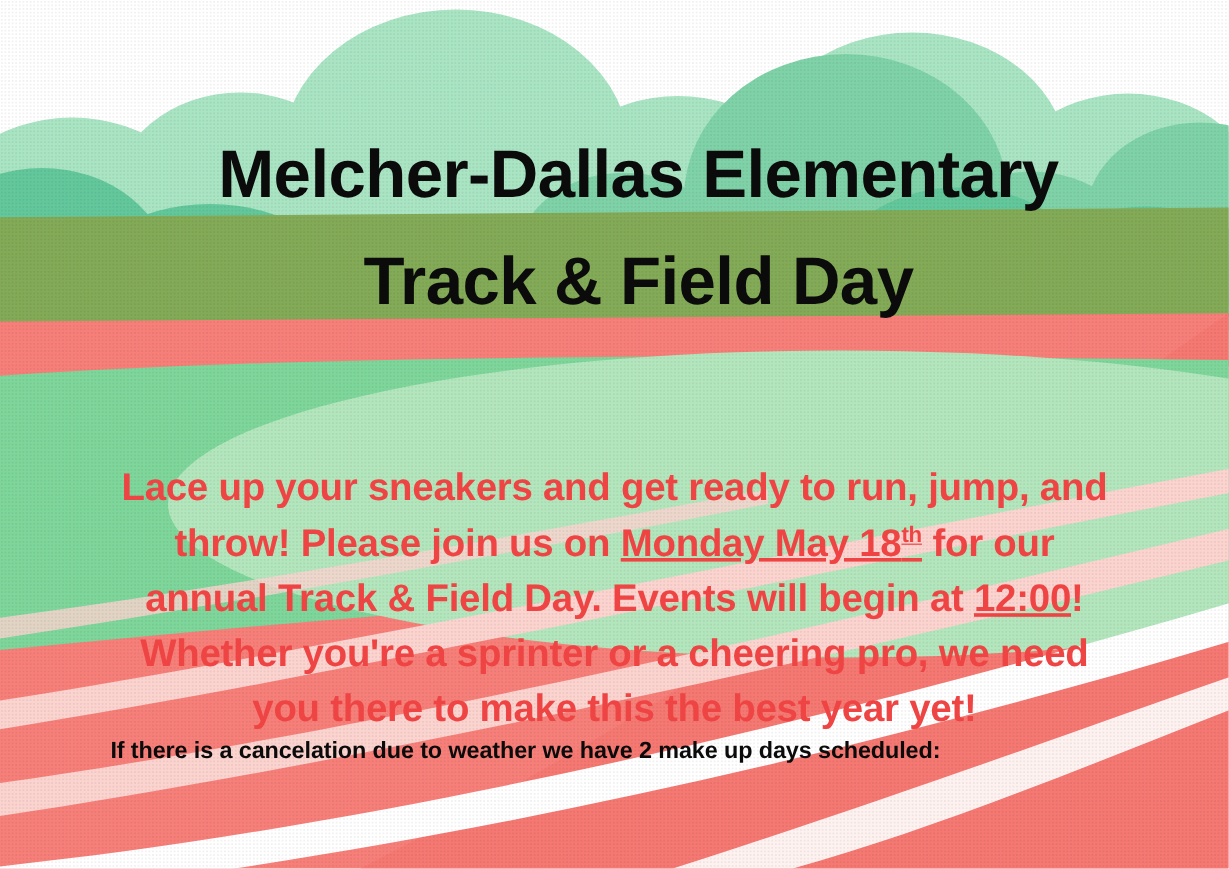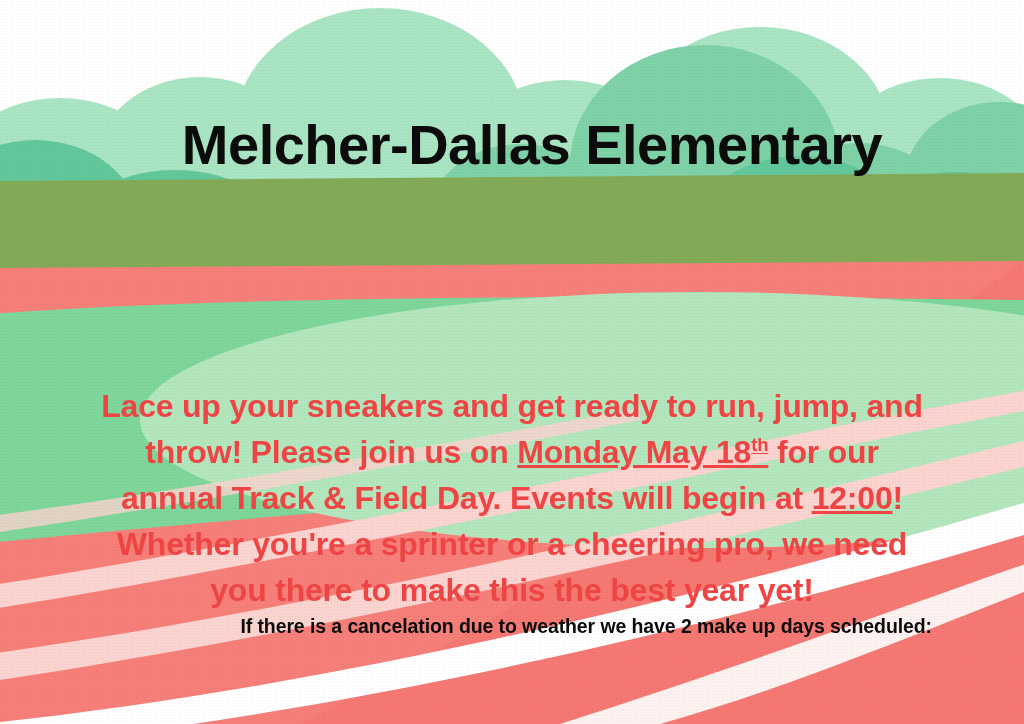--- a/index.html
+++ b/index.html
@@ -81,21 +81,21 @@
     vertical-align: super;
     line-height: 0;
     text-decoration: underline;
   }
 
   #rain-block {
     position: absolute;
     top: 612px;
     left: 92px;
     width: 840px;
-    text-align: right;
+    text-align: left;
     color: #0b0b0b;
     font-weight: 700;
     font-size: 19.5px;
     line-height: 29px;
     letter-spacing: -0.1px;
   }
   #rain-block sup {
     font-size: 0.6em;
     vertical-align: super;
     line-height: 0;
@@ -172,20 +172,21 @@
       </g>
     </g>
   </svg>
 
   <div id="grain"></div>
 
   <div id="content">
 
     <div class="headline" id="title-line-1">Melcher-Dallas Elementary</div>
 
+    <div class="headline" id="title-line-2">Track &amp; Field Day</div>
 
     <div id="body-block">
       <span>Lace up your sneakers and get ready to run, jump, and throw! Please join us on </span><span class="u nowrap"><span>Monday May 18</span><sup>th</sup></span><span> for our annual Track &amp; Field Day. Events will begin at </span><span class="u">12:00</span><span>! Whether you're a sprinter or a cheering pro, we need you there to make this the best year yet!</span>
     </div>
 
     <div id="rain-block">
       <div>If there is a cancelation due to weather we have 2  make up days scheduled:</div>
     </div>
 
   </div>

